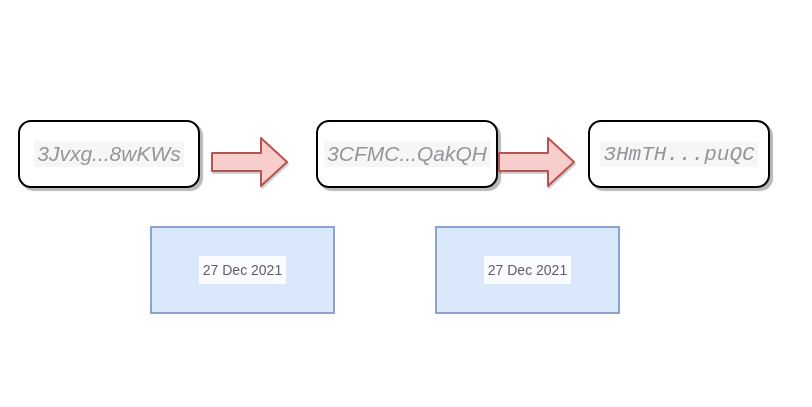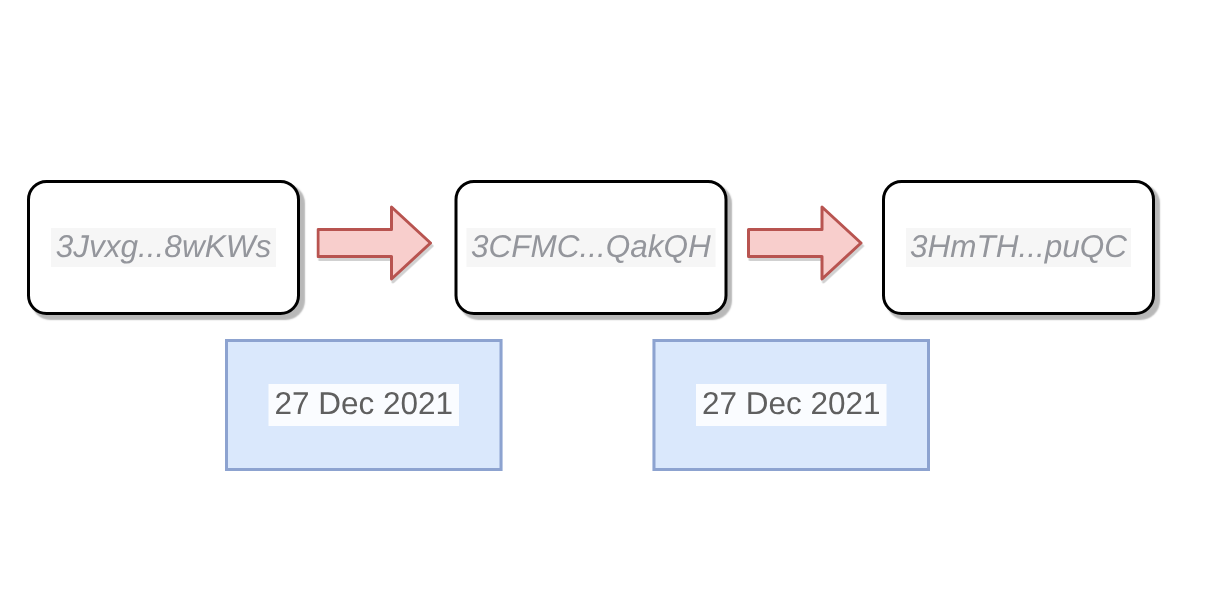--- a/index.html
+++ b/index.html
@@ -13,33 +13,33 @@
     height: 407px;
     background: #ffffff;
     overflow: hidden;
     font-family: "Liberation Sans", sans-serif;
   }
   
   .node {
     position: absolute;
     top: 120px;
     width: 182px;
-    height: 90px;
+    height: 68px;
     box-sizing: border-box;
     background: var(--node-fill, #ffffff);
     border: 2px solid var(--node-stroke, #000000);
     border-radius: 13px;
     box-shadow: 3px 3px 1px rgba(0, 0, 0, 0.28);
     display: flex;
     align-items: center;
     justify-content: center;
   }
   .node--1 { left: 18px; }
-  .node--2 { left: 303px; }
-  .node--3 { left: 588px; }
+  .node--2 { left: 316px; }
+  .node--3 { left: 588px; font-family: Liberation Mono, monospace; }
   .node__label {
     font-style: italic;
     font-size: 21px;
     color: var(--node-text, #94969c);
     background: #f6f6f6;
     padding: 1px 3px;
     white-space: nowrap;
   }
   
   .arrow {
@@ -67,21 +67,21 @@
     background: var(--ts-fill, #dae8fc);
     border: 2px solid var(--ts-stroke, #8da3d0);
     display: flex;
     flex-direction: column;
     align-items: center;
     justify-content: center;
   }
   .ts-box--1 { left: 150px; }
   .ts-box--2 { left: 435px; }
   .ts-box__line {
-    font-size: 21px;
+    font-size: 14px;
     line-height: 28px;
     color: var(--ts-text, #5f5f5f);
     background: rgba(255, 255, 255, 0.85);
     padding: 0 4px;
     white-space: nowrap;
   }
 </style>
 </head>
 <body>
 

